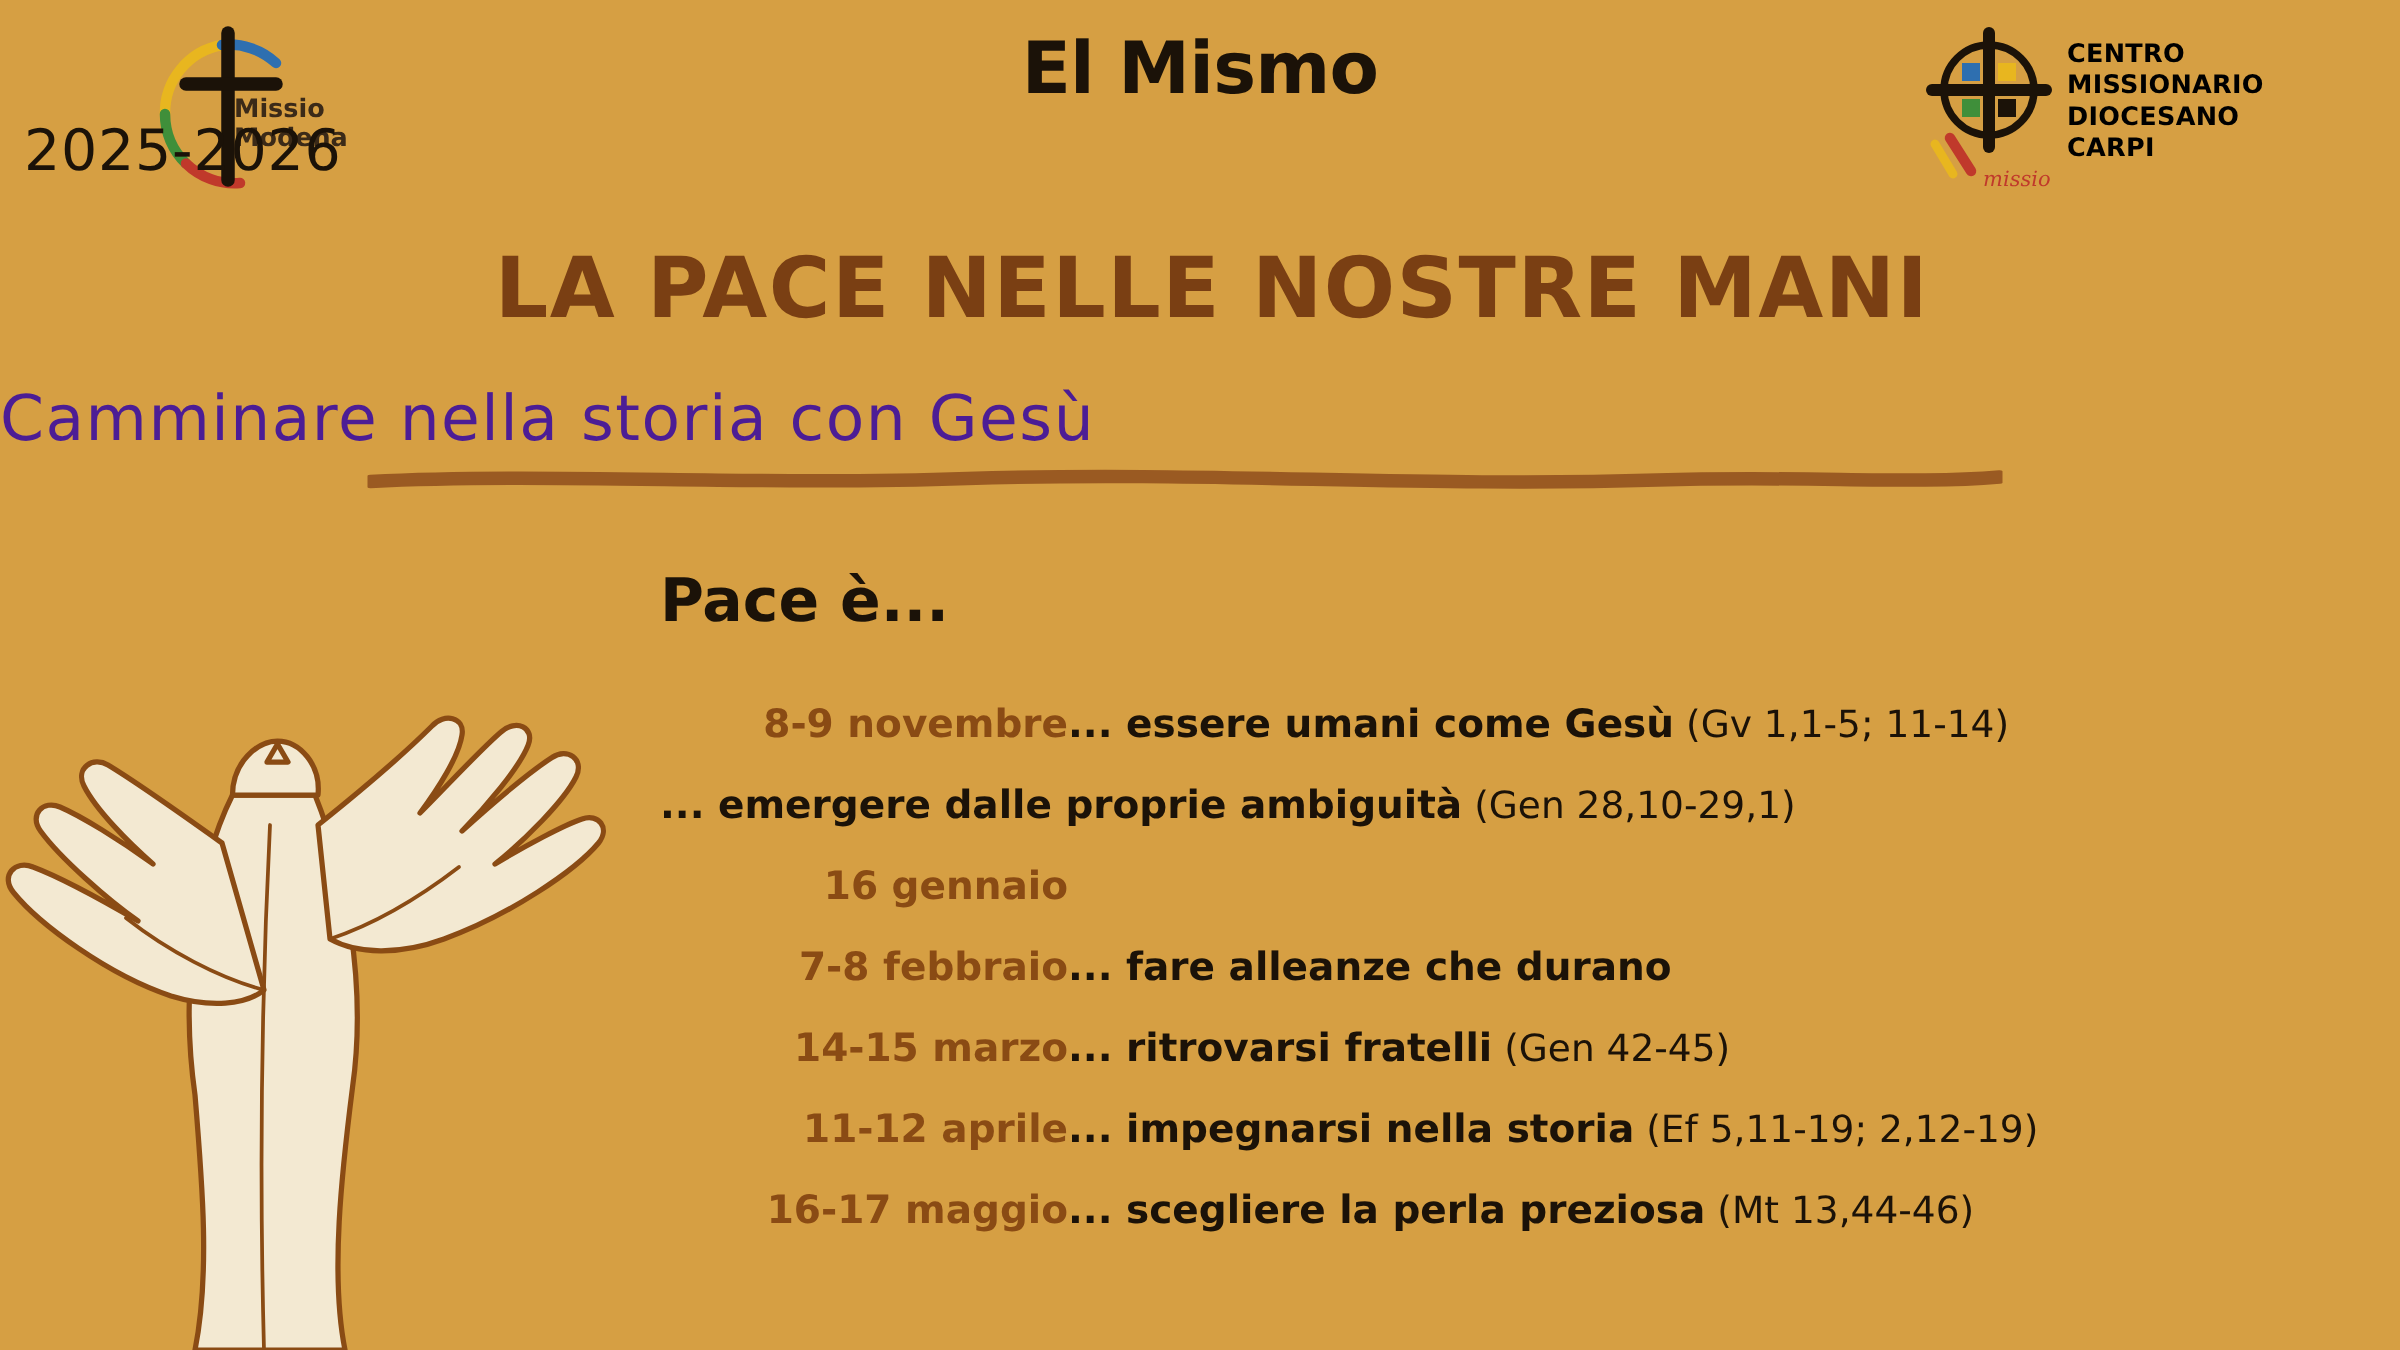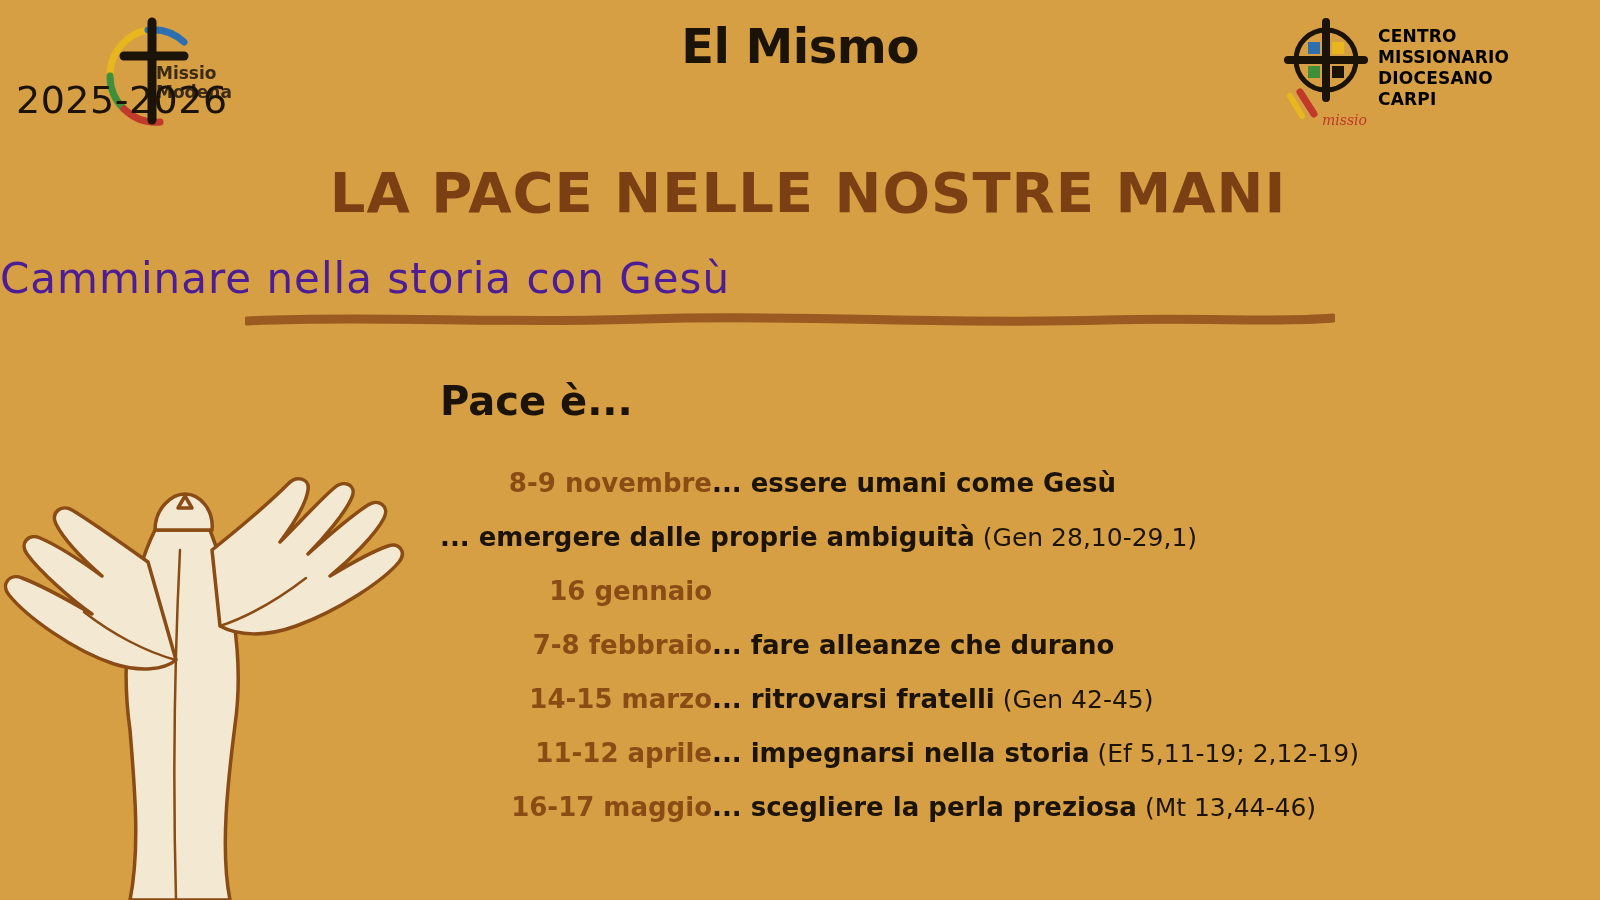--- a/index.html
+++ b/index.html
@@ -260,20 +260,21 @@
     </svg>
   </div>
 
   <div class="section-heading">Pace è...</div>
 
   <div class="schedule">
 
     <div class="row">
       <div class="date">8-9 novembre</div>
       <div class="desc">... essere umani come Gesù</div>
+      <div class="ref">(Gv 1,1-5; 11-14)</div>
     </div>
 
     <div class="row">
       <div class="desc">... emergere dalle proprie ambiguità</div>
       <div class="ref">(Gen 28,10-29,1)</div>
     </div>
 
     <div class="row">
       <div class="date">16 gennaio</div>
       <div class="desc"></div>

